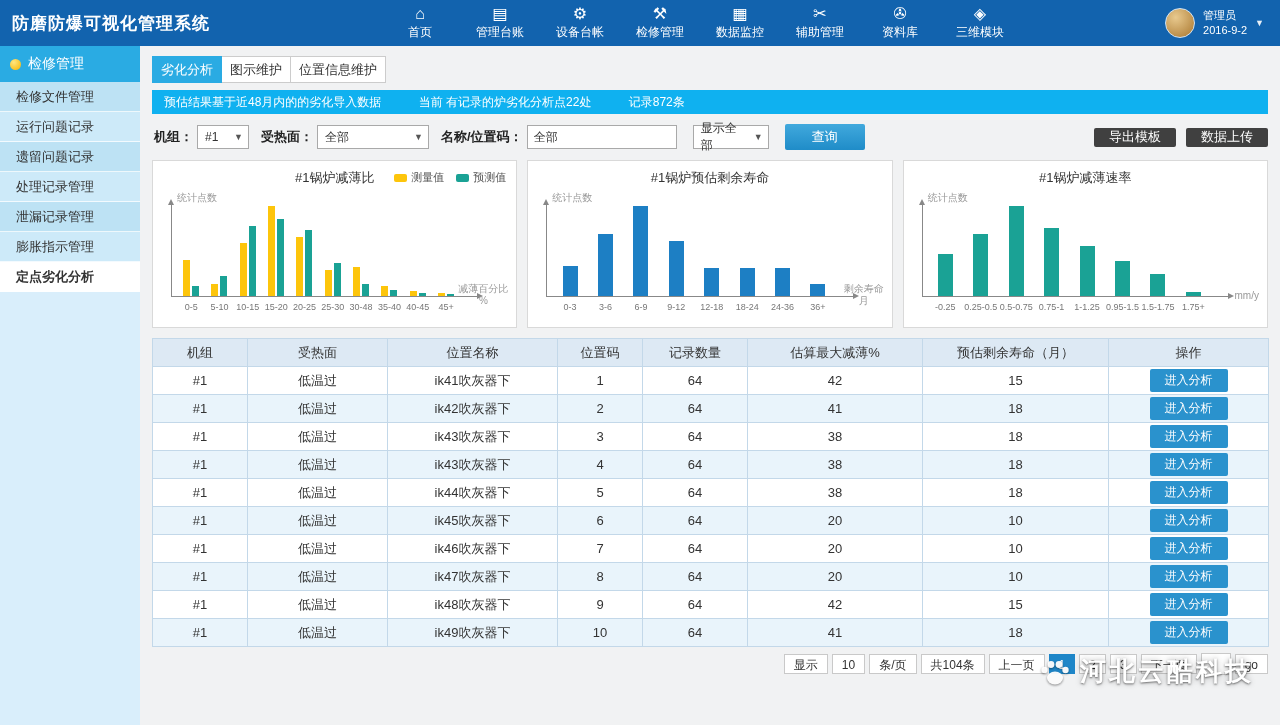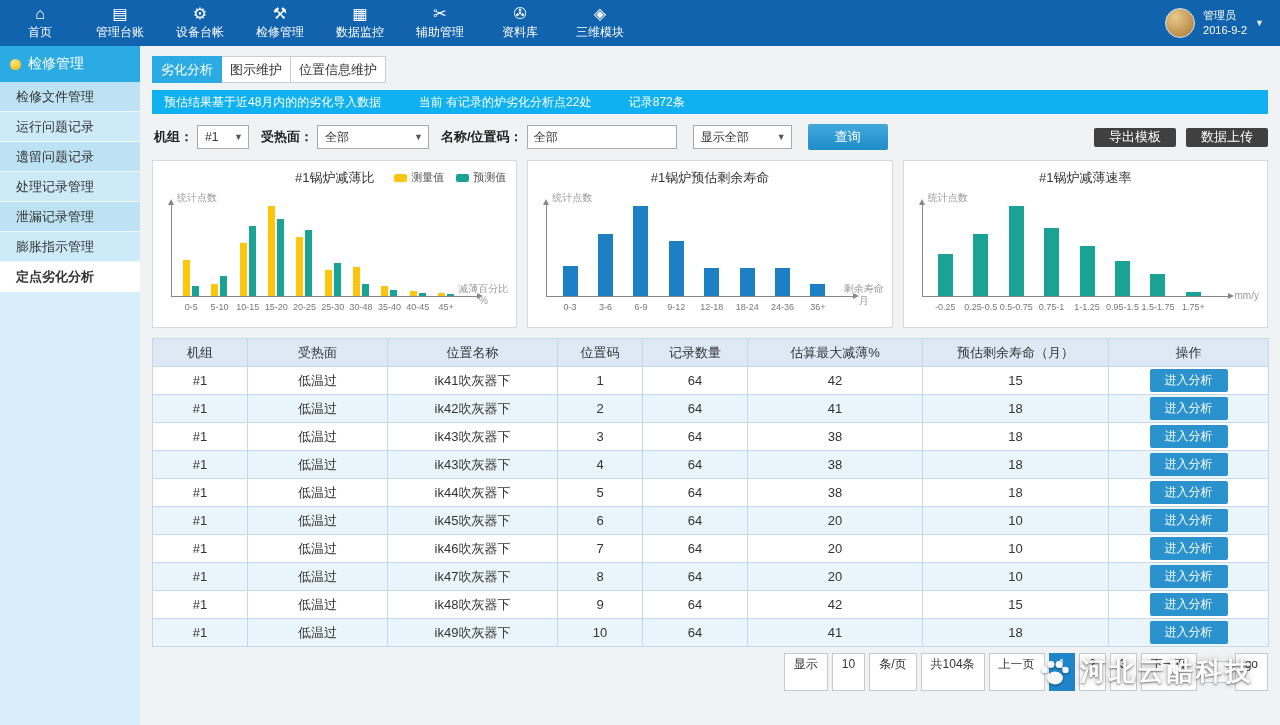--- a/index.html
+++ b/index.html
@@ -76,35 +76,36 @@
   
   .data-table{margin-top:10px;width:100%;border-collapse:collapse;background:#fff;table-layout:fixed;}
   .data-table th{background:#dde9f4;font-weight:normal;font-size:13px;color:#333;height:28px;border:1px solid #c3d8e9;}
   .data-table td{height:28px;text-align:center;font-size:13px;color:#333;border:1px solid #c3d8e9;overflow:hidden;white-space:nowrap;}
   .data-table tr.alt{background:#e9f4fb;}
   .orange{color:#ff6600;}
   .btn-analyze{background:#2a92cd;color:#fff;border:none;font-size:12px;padding:3px 15px;border-radius:2px;cursor:pointer;}
 
   
   .pagination{margin-top:6px;display:flex;justify-content:flex-end;font-size:12px;color:#333;align-items:center;}
-  .pg{height:38px;line-height:20px;border:1px solid #c9c9c9;background:#fff;padding:0 9px;margin-left:4px;cursor:default;}
+  .pg{height:20px;line-height:20px;border:1px solid #c9c9c9;background:#fff;padding:0 9px;margin-left:4px;cursor:default;}
   .pg.clickable{cursor:pointer;}
   .pg.active{background:#1e86c8;border-color:#1e86c8;color:#fff;}
   .pg-input{width:30px;height:22px;border:1px solid #c9c9c9;margin-left:4px;}
 
   
   .watermark{position:absolute;right:26px;bottom:36px;color:#fff;font-size:26px;font-weight:bold;letter-spacing:3px;
     display:flex;align-items:center;gap:8px;pointer-events:none;
     text-shadow:0 1px 2px rgba(0,0,0,.5),0 0 6px rgba(0,0,0,.3);}
   .watermark svg{filter:drop-shadow(0 1px 1px rgba(0,0,0,.45));}
 </style>
 </head>
 <body>
 
 <div class="header">
+  <div class="app-title">防磨防爆可视化管理系统</div>
   <div class="top-nav">
       <div class="nav-item">
         <span class="nav-icon">⌂</span>
         <span class="nav-label">首页</span>
       </div>
       <div class="nav-item">
         <span class="nav-icon">▤</span>
         <span class="nav-label">管理台账</span>
       </div>
       <div class="nav-item">
@@ -178,21 +179,21 @@
       <span>#1</span>
       <span class="caret">▼</span>
     </span>
     <span class="flabel">受热面：</span>
     <span class="select" style="width:112px;justify-content:space-between;">
       <span>全部</span>
       <span class="caret">▼</span>
     </span>
     <span class="flabel">名称/位置码：</span>
     <input class="tinput" value="全部" style="">
-    <span class="select" style="width:99px;justify-content:space-between;margin-left:16px;">
+    <span class="select" style="width:76px;justify-content:space-between;margin-left:16px;">
       <span>显示全部</span>
       <span class="caret">▼</span>
     </span>
     <button class="btn btn-query">查询</button>
     <span class="filter-spacer"></span>
     <button class="btn btn-blue">导出模板</button>
     <button class="btn btn-blue">数据上传</button>
   </div>
 
   <div class="charts">

